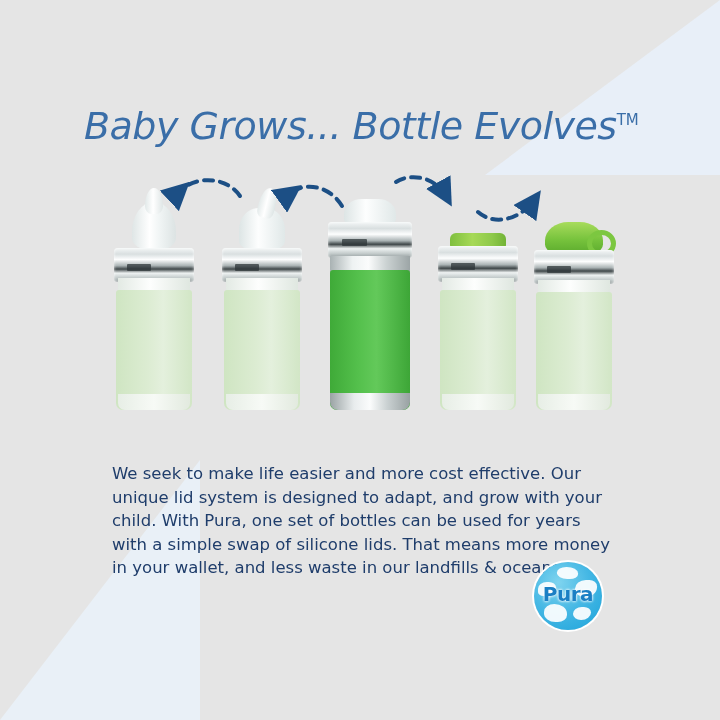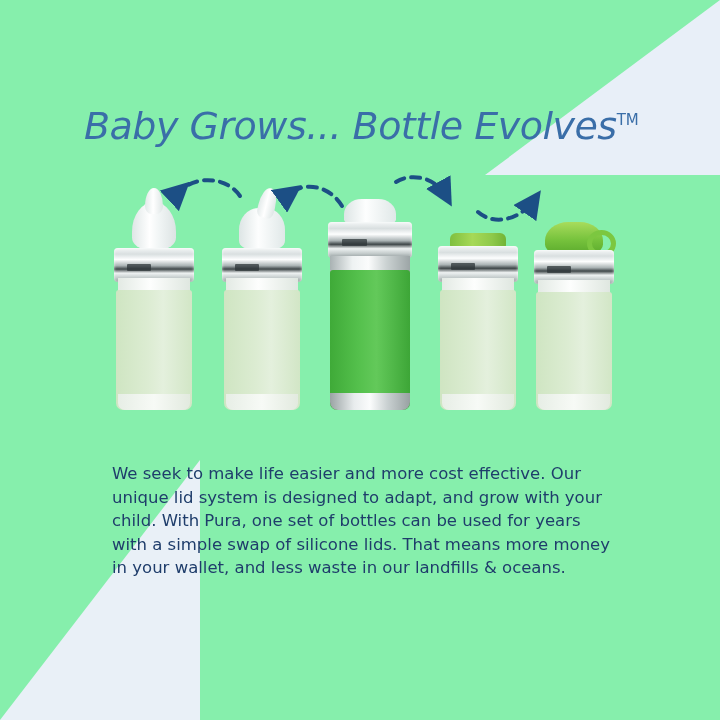--- a/index.html
+++ b/index.html
@@ -3,21 +3,21 @@
 <meta charset="utf-8">
 <style>
   html,body{margin:0;padding:0;}
   body{
     width:720px;height:720px;
     background:#ffffff;
     font-family:"Liberation Sans", sans-serif;
     overflow:hidden;
     position:relative;
   }
-  #canvas{position:relative;width:720px;height:720px;overflow:hidden;background:#86efac;}
+  #canvas{position:relative;width:720px;height:720px;overflow:hidden;background:#e5e5e5;}
 
   
   .wedge{position:absolute;pointer-events:none;}
   .wedge-tr{
     top:0;right:0;width:235px;height:175px;
     background:#e8eff8;
     clip-path:polygon(100% 0,100% 100%,0 100%);
   }
   .wedge-bl{
     left:0;bottom:0;width:200px;height:260px;
@@ -274,14 +274,24 @@
     <path d="M342,206 C330,186 306,182 292,192" fill="none" stroke="#1c4f85" stroke-width="4" stroke-dasharray="9,7" stroke-linecap="round" marker-end="url(#ahL)"></path>
 
     <path d="M396,182 C412,172 436,178 446,196" fill="none" stroke="#1c4f85" stroke-width="4" stroke-dasharray="9,7" stroke-linecap="round" marker-end="url(#ahR)"></path>
 
     <path d="M478,212 C494,226 520,220 534,200" fill="none" stroke="#1c4f85" stroke-width="4" stroke-dasharray="9,7" stroke-linecap="round" marker-end="url(#ahR)"></path>
   </svg>
 
 
   <div class="body-copy">We seek to make life easier and more cost effective. Our unique lid system is designed to adapt, and grow with your child. With Pura, one set of bottles can be used for years with a simple swap of silicone lids. That means more money in your wallet, and less waste in our landfills &amp; oceans.</div>
 
+  <div class="logo">
+    <div class="logo-globe">
+      <span class="cont c1"></span>
+      <span class="cont c2"></span>
+      <span class="cont c3"></span>
+      <span class="cont c4"></span>
+      <span class="cont c5"></span>
+    </div>
+    <div class="logo-word">Pura</div>
+  </div>
 
 </div>
 
 </body></html>

